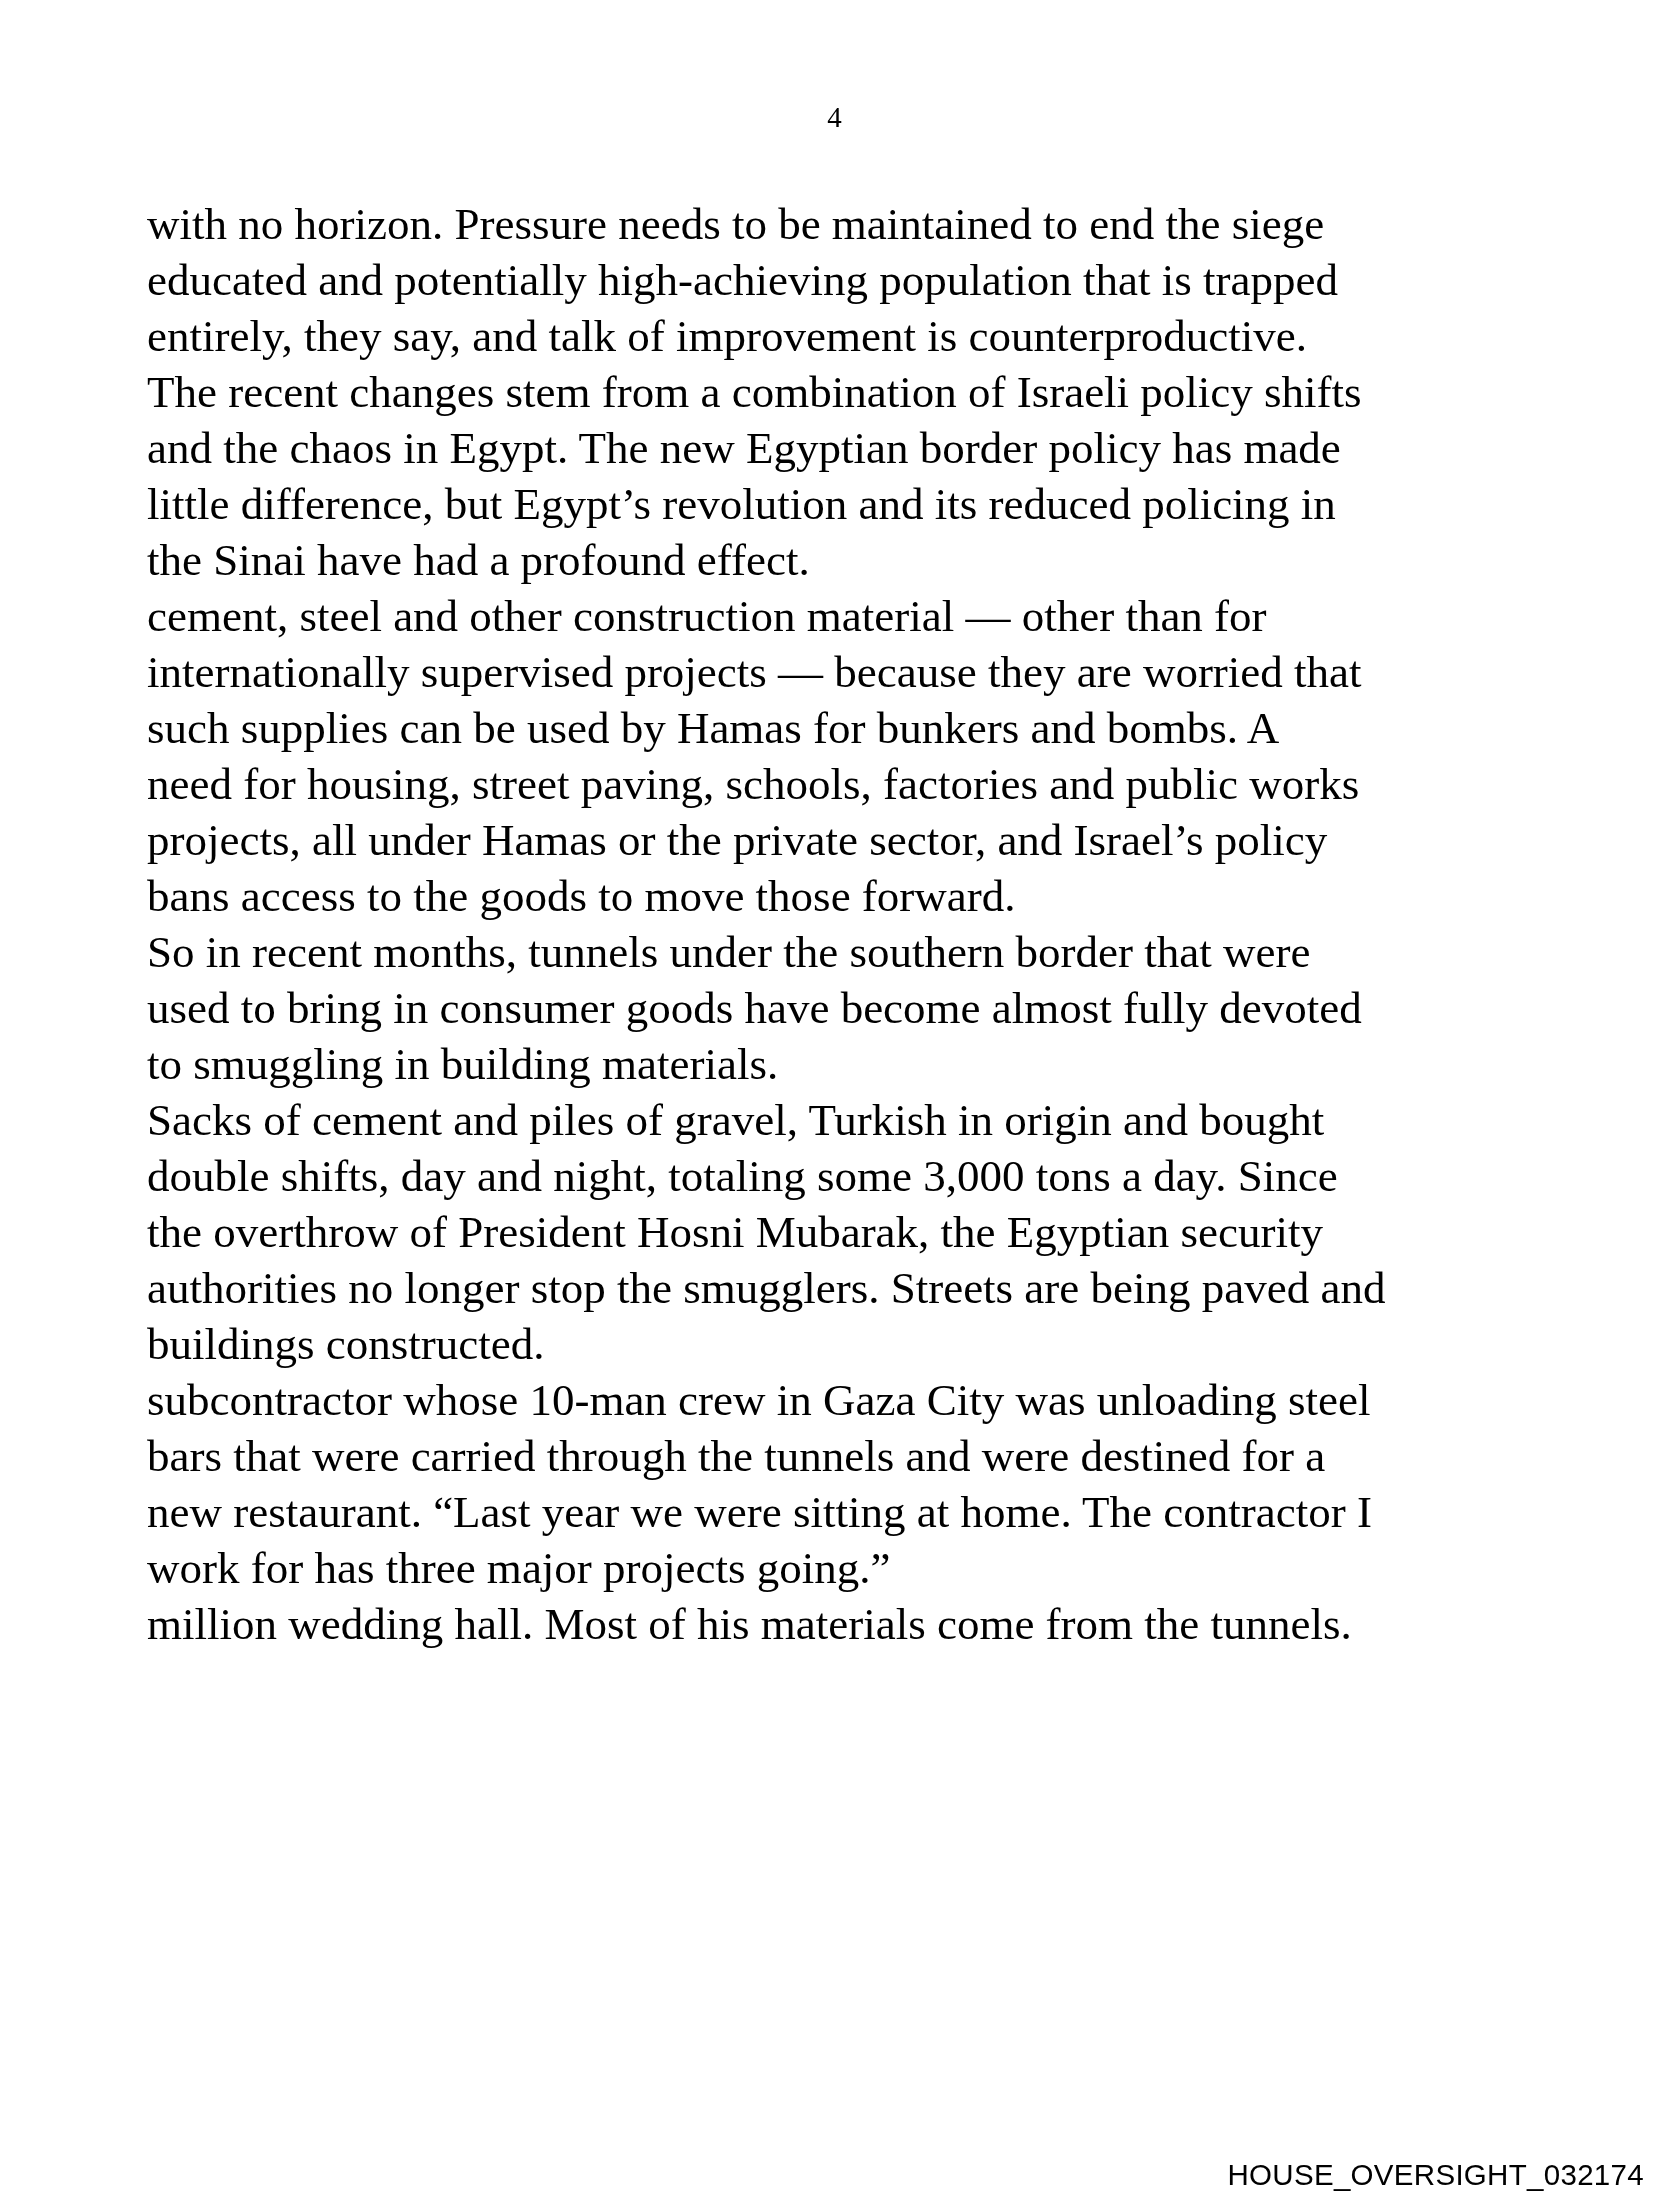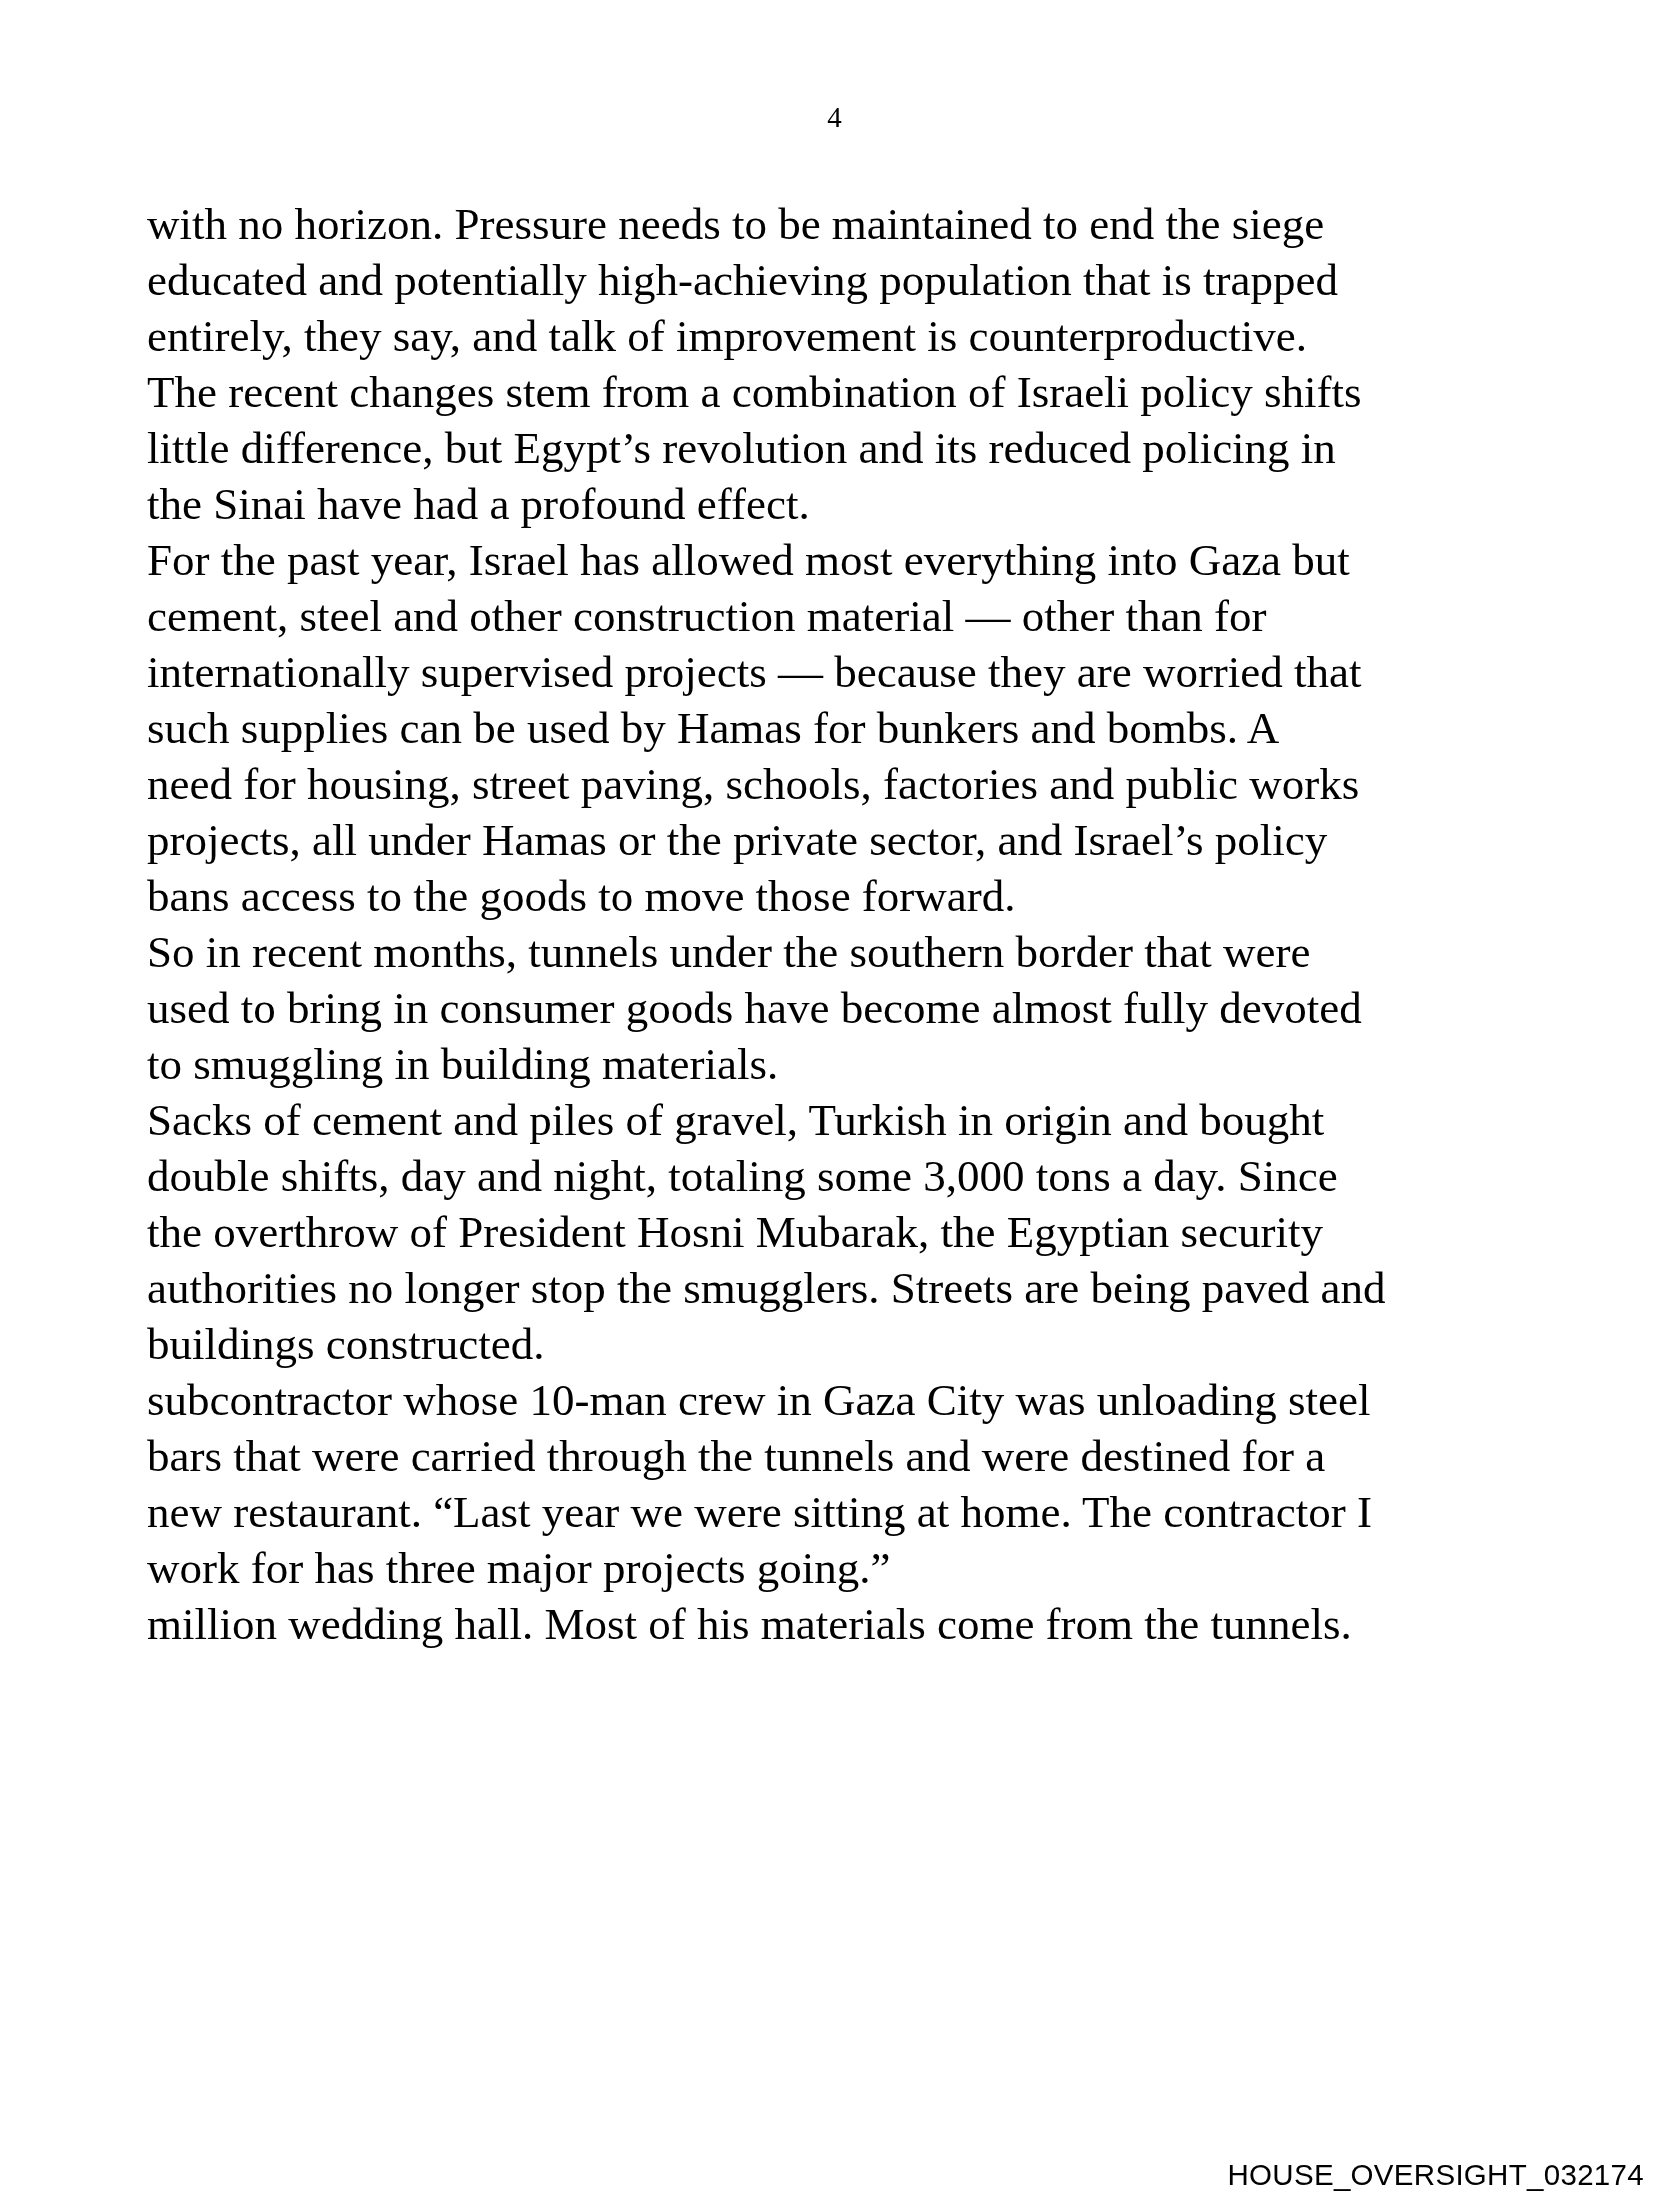--- a/index.html
+++ b/index.html
@@ -51,23 +51,23 @@
 </head>
 <body>
 
 <div class="page-number">4</div>
 
 <div class="body-text">
   <span class="line">with no horizon. Pressure needs to be maintained to end the siege</span>
   <span class="line">educated and potentially high-achieving population that is trapped</span>
   <span class="line">entirely, they say, and talk of improvement is counterproductive.</span>
   <span class="line">The recent changes stem from a combination of Israeli policy shifts</span>
+  <span class="line">and the chaos in Egypt. The new Egyptian border policy has made</span>
   <span class="line">little difference, but Egypt’s revolution and its reduced policing in</span>
   <span class="line">the Sinai have had a profound effect.</span>
-  <span class="line">For the past year, Israel has allowed most everything into Gaza but</span>
   <span class="line">cement, steel and other construction material — other than for</span>
   <span class="line">internationally supervised projects — because they are worried that</span>
   <span class="line">such supplies can be used by Hamas for bunkers and bombs. A</span>
   <span class="line">need for housing, street paving, schools, factories and public works</span>
   <span class="line">projects, all under Hamas or the private sector, and Israel’s policy</span>
   <span class="line">bans access to the goods to move those forward.</span>
   <span class="line">So in recent months, tunnels under the southern border that were</span>
   <span class="line">used to bring in consumer goods have become almost fully devoted</span>
   <span class="line">to smuggling in building materials.</span>
   <span class="line">Sacks of cement and piles of gravel, Turkish in origin and bought</span>

